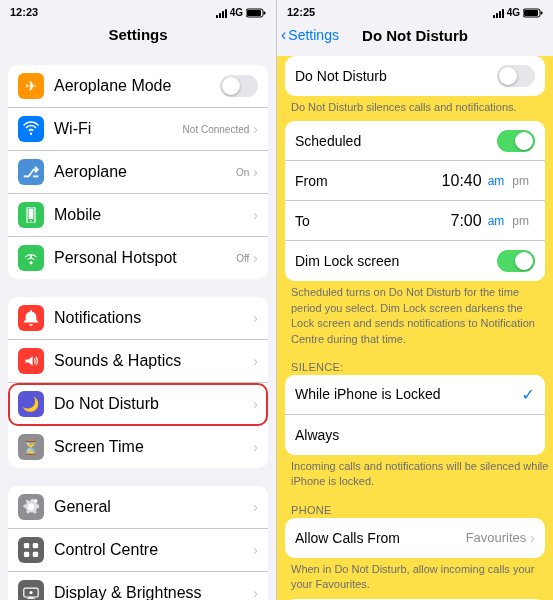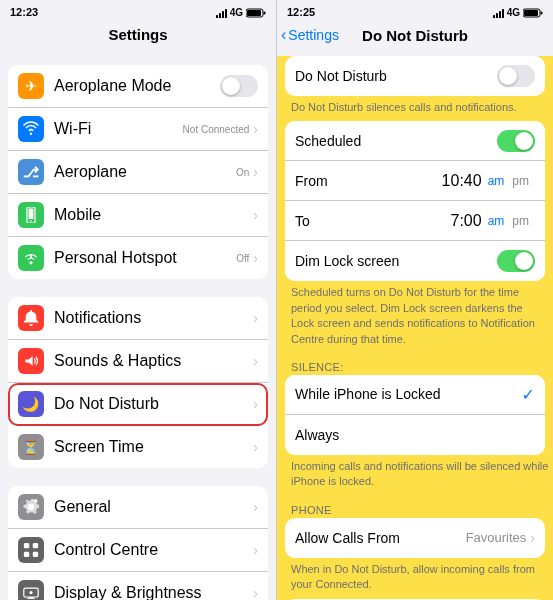--- a/index.html
+++ b/index.html
@@ -559,21 +559,21 @@
     <div class="description-text">Incoming calls and notifications will be silenced while iPhone is locked.</div>
 
     <div class="section-label-right">PHONE</div>
     <div class="right-group">
       <div class="right-row">
         <span class="right-row-label">Allow Calls From</span>
         <span class="right-row-value">Favourites</span>
         <span class="right-row-chevron">›</span>
       </div>
     </div>
-    <div class="description-text">When in Do Not Disturb, allow incoming calls from your Connected.</div>
+    <div class="description-text">When in Do Not Disturb, allow incoming calls your your Favourites.</div>
 
     <div class="right-group">
       <div class="right-row">
         
         
       </div>
     </div>
 
   </div>
 </div>

